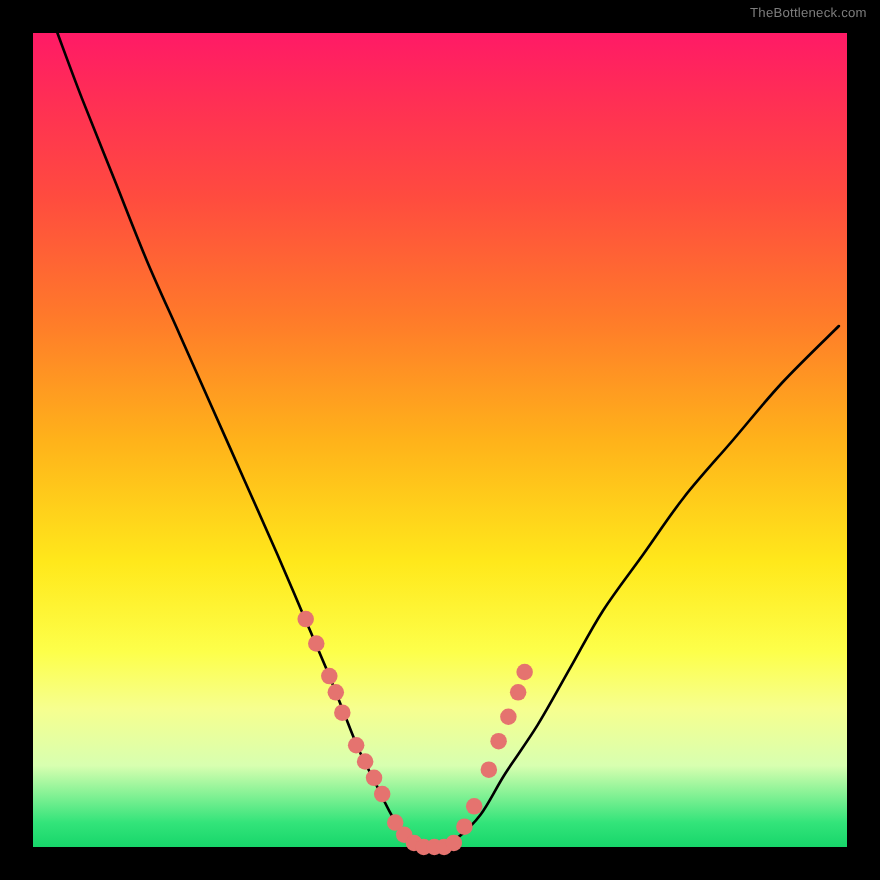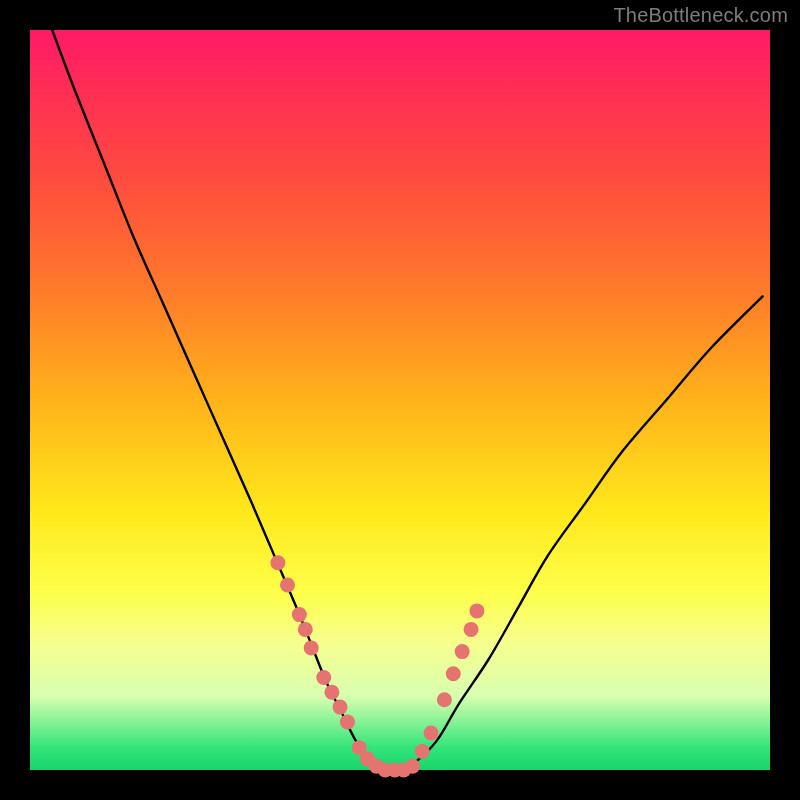--- a/index.html
+++ b/index.html
@@ -39,21 +39,21 @@
       #d8ffb0 90%,
       #33e47a 97%,
       #17d66a 100%
     );
   }
   .watermark {
     position: absolute;
     top: 4px;
     right: 12px;
     color: #7d7d7d;
-    font-size: 20px;
+    font-size: 12px;
     letter-spacing: 0.2px;
     user-select: none;
   }
   svg.curve {
     position: absolute;
     inset: 0;
     width: 740px;
     height: 740px;
     overflow: visible;
   }

